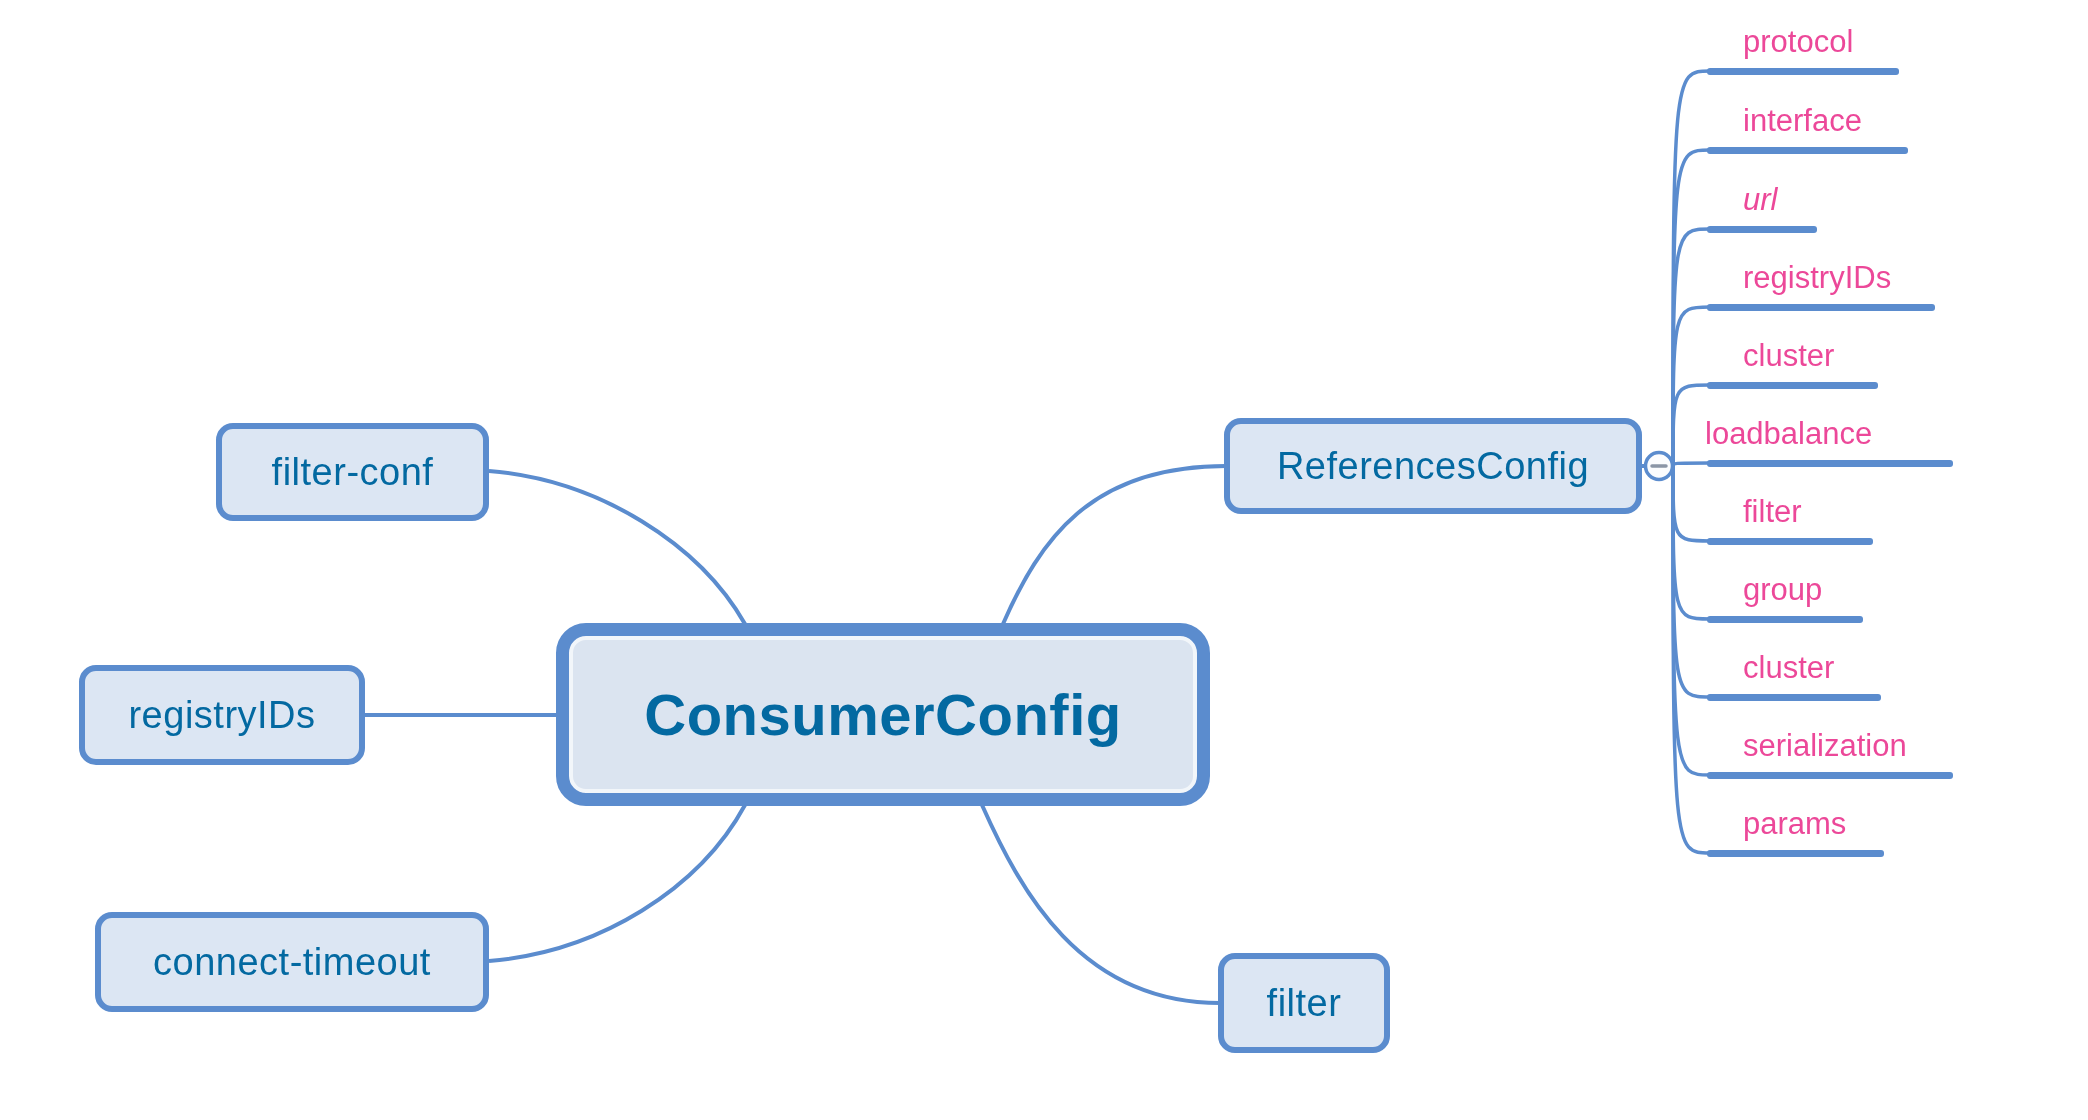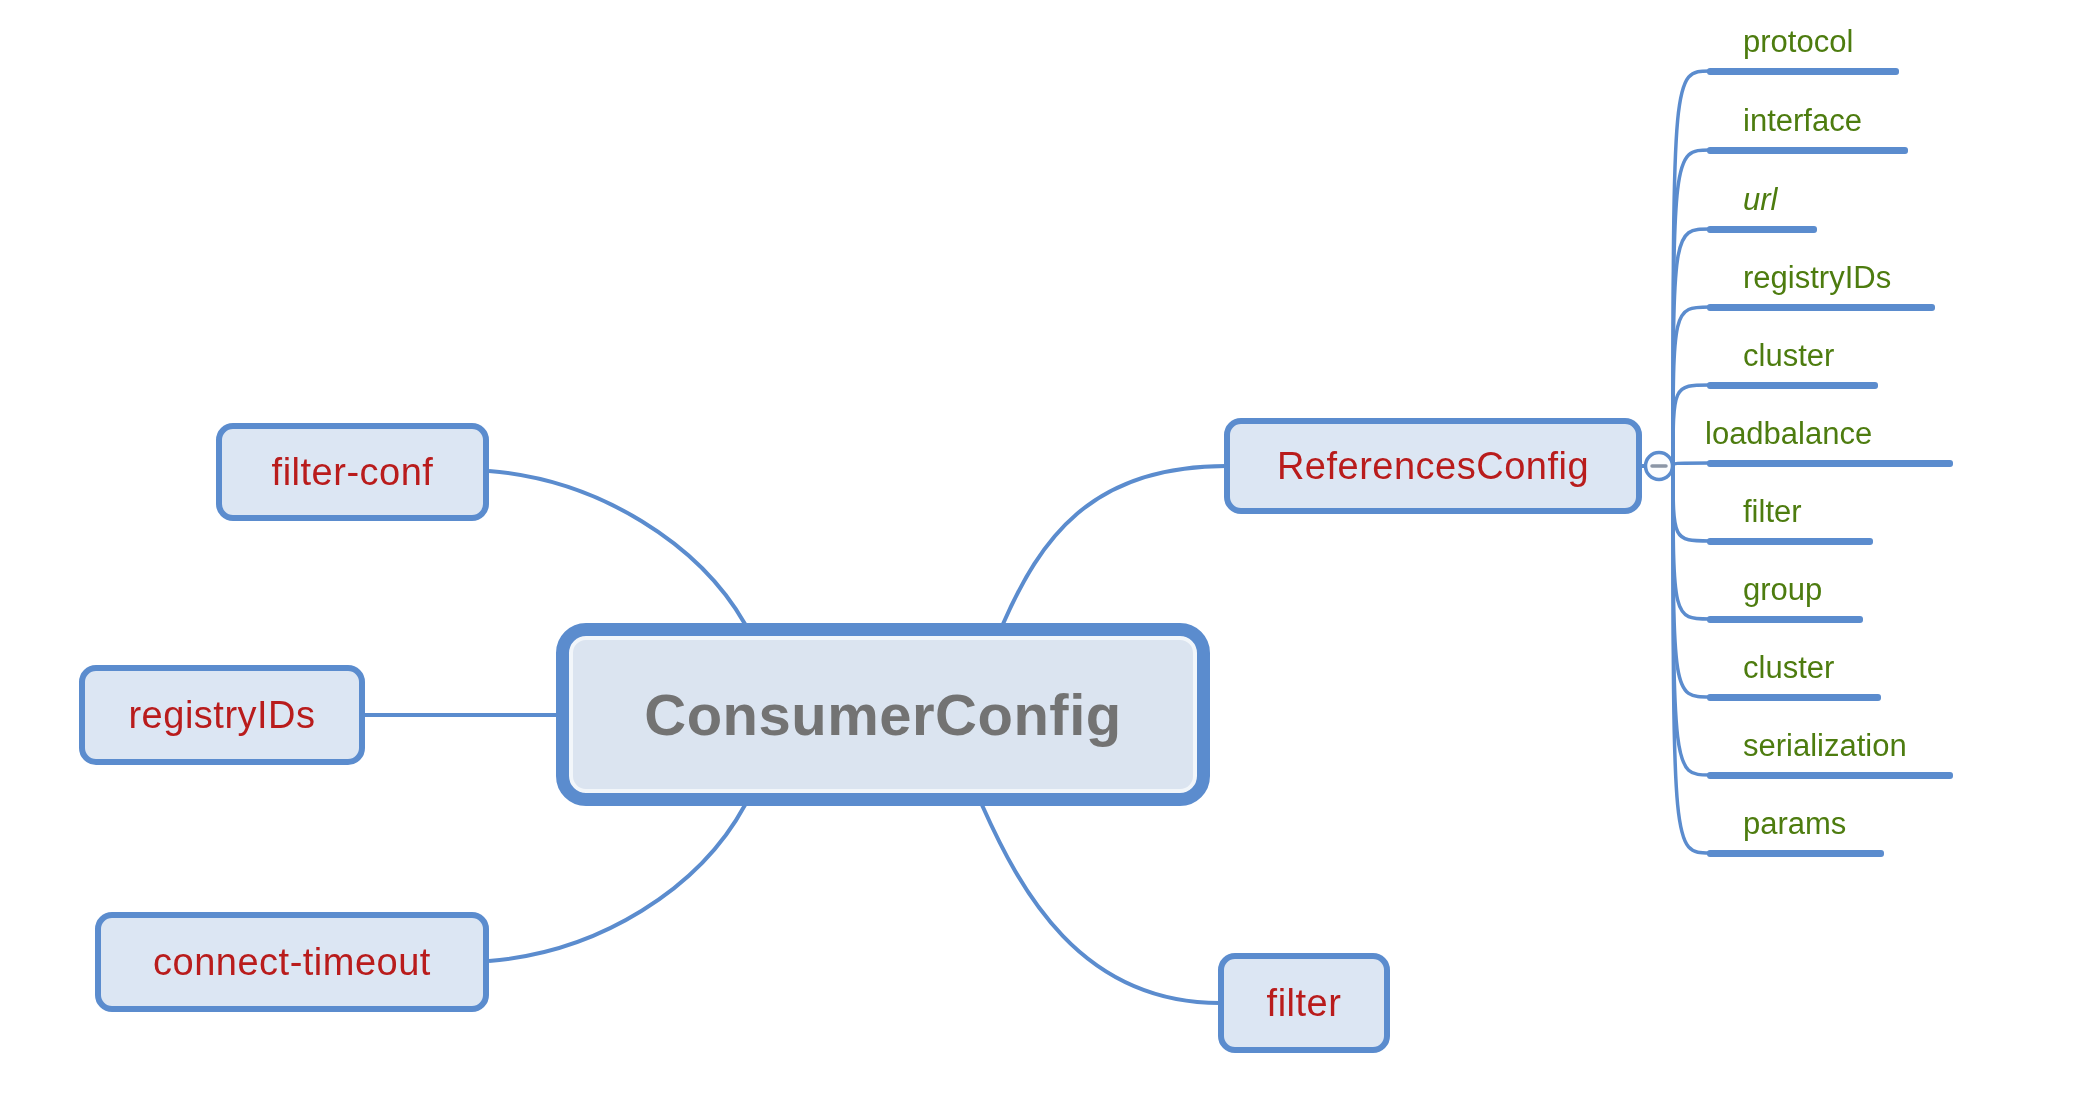--- a/index.html
+++ b/index.html
@@ -27,41 +27,41 @@
     background: #dce6f3;
     border: 6px solid #5b8cce;
     border-radius: 17px;
     display: flex;
     align-items: center;
     justify-content: center;
     cursor: pointer;
   }
   .node .label {
     font-size: 38px;
-    color: #b91c1c;
+    color: #0369a1;
     white-space: nowrap;
     letter-spacing: 0.5px;
   }
   .node.root {
     border-width: 13px;
     border-radius: 30px;
     background: #dbe4f0;
     box-shadow: inset 0 0 0 4px rgba(255,255,255,0.65);
   }
   .node.root .label {
     font-size: 58px;
     font-weight: bold;
-    color: #737373;
+    color: #0369a1;
     letter-spacing: 0.5px;
   }
   .leaf-label {
     position: absolute;
     font-size: 31px;
     line-height: 42px;
-    color: #4d7c0f;
+    color: #ec4899;
     white-space: nowrap;
     cursor: pointer;
   }
   .leaf-bar {
     position: absolute;
     height: 7px;
     background: #5b8cce;
     border-radius: 3px;
   }
 </style>

